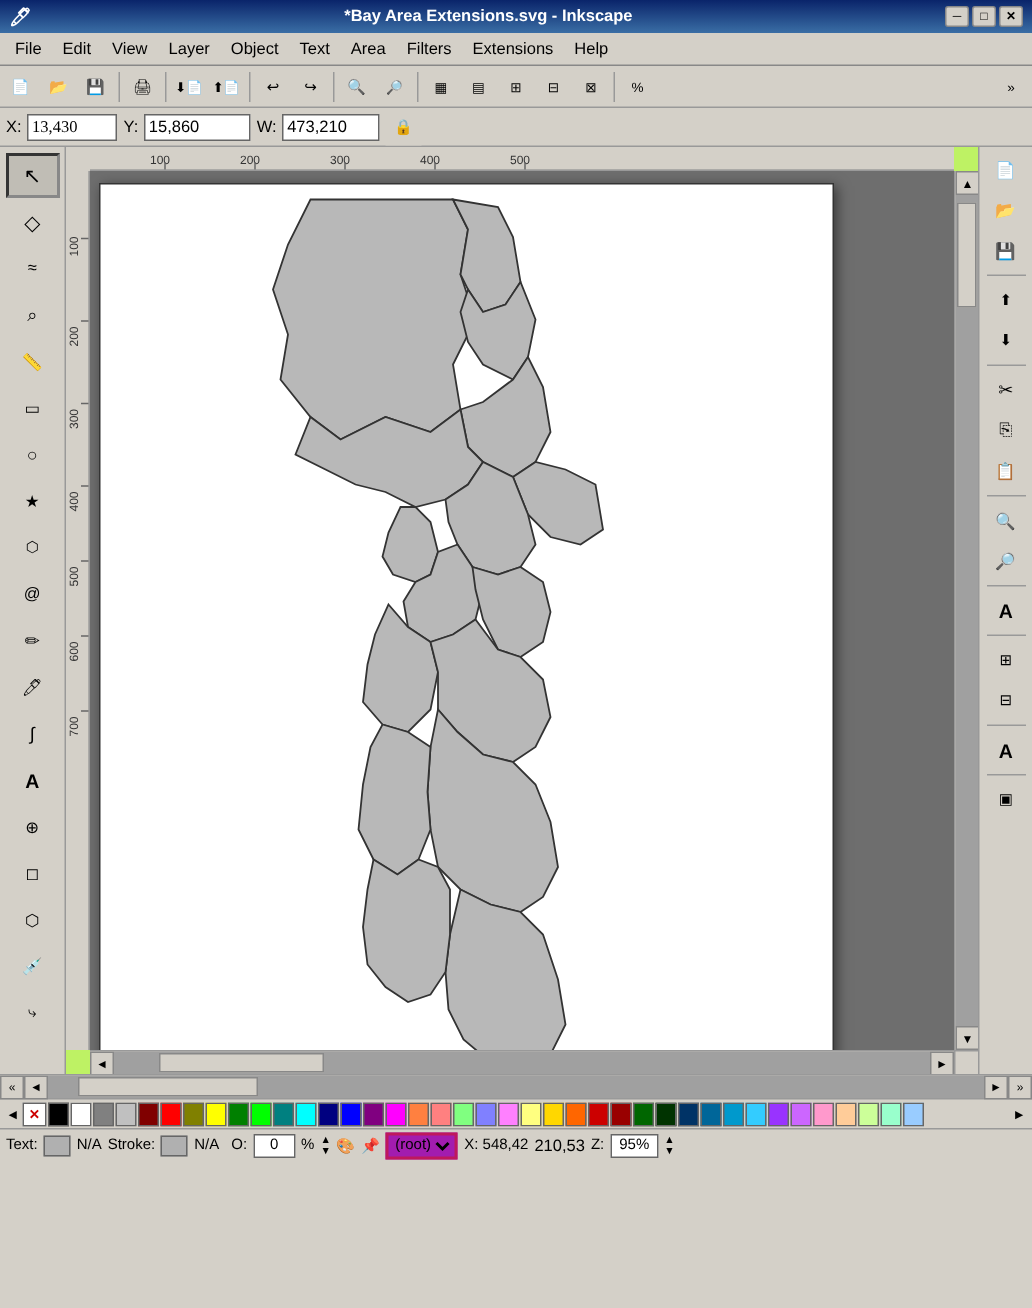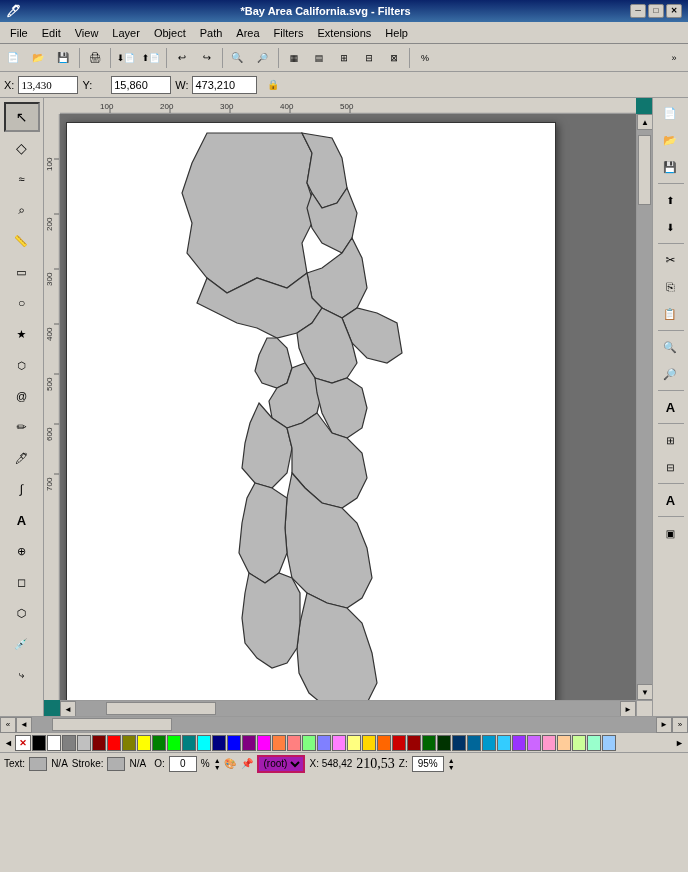--- a/index.html
+++ b/index.html
@@ -223,35 +223,35 @@
       border-top: 1px solid #999;
       display: flex;
       align-items: center;
     }
   </style>
 </head>
 <body>
 
 <div id="title-bar">
   <span style="font-size:12px;">🖊</span>
-  <span class="title-text">*Bay Area California.svg - Filters</span>
+  <span class="title-text">*Bay Area Extensions.svg - Inkscape</span>
   <div class="win-controls">
     <div class="win-btn">─</div>
     <div class="win-btn">□</div>
     <div class="win-btn">✕</div>
   </div>
 </div>
 
 <div id="menu-bar">
   <span class="menu-item">File</span>
   <span class="menu-item">Edit</span>
   <span class="menu-item">View</span>
   <span class="menu-item">Layer</span>
   <span class="menu-item">Object</span>
-  <span class="menu-item">Path</span>
+  <span class="menu-item">Text</span>
   <span class="menu-item">Area</span>
   <span class="menu-item">Filters</span>
   <span class="menu-item">Extensions</span>
   <span class="menu-item">Help</span>
 </div>
 
 <div id="toolbar1">
   <div class="tb-btn">📄</div>
   <div class="tb-btn">📂</div>
   <div class="tb-btn">💾</div>
@@ -275,21 +275,21 @@
   <div class="tb-sep"></div>
   <div class="tb-btn" style="font-size:9px;">%</div>
   <div style="flex:1;"></div>
   <div class="tb-btn" style="font-size:9px;">»</div>
 </div>
 
 <div id="toolbar2">
   <span class="coord-label">X:</span>
   <input class="coord-input" value="13,430" style="width: 60px; font-family: Liberation Serif, serif;">
   <span class="coord-label">Y:</span>
-  <input class="coord-input" value="15,860" style="width: 60px; margin-left: 15px;">
+  <input class="coord-input" value="15,860" style="width: 71px;">
   <span class="coord-label">W:</span>
   <input class="coord-input" value="473,210" style="width: 65px;">
   <div class="tb-btn" style="font-size:10px;">🔒</div>
   <div style="flex:1;"></div>
 </div>
 
 <div id="main-area" style="height: 618px; display:flex;">
 
   <div id="left-toolbar">
     <div class="lt-btn active" title="Selector">↖</div>
@@ -306,21 +306,21 @@
     <div class="lt-btn" title="Pen" style="font-size:11px;">🖊</div>
     <div class="lt-btn" title="Calligraphy" style="font-size:12px;">∫</div>
     <div class="lt-btn" title="Text" style="font-size:13px; font-weight:bold;">A</div>
     <div class="lt-btn" title="Spray" style="font-size:11px;">⊕</div>
     <div class="lt-btn" title="Eraser" style="font-size:11px;">◻</div>
     <div class="lt-btn" title="Paint Bucket" style="font-size:11px;">⬡</div>
     <div class="lt-btn" title="Eyedropper" style="font-size:11px;">💉</div>
     <div class="lt-btn" title="Connector" style="font-size:10px;">⤷</div>
   </div>
 
-  <div id="canvas-area" style="position:relative; flex:1; background:#0f766e; overflow:hidden;text-decoration:underline;">
+  <div id="canvas-area" style="position:relative; flex:1; background:#bef264; overflow:hidden;text-decoration:underline;">
 
     <div id="canvas-corner"></div>
 
     <div id="ruler-h" style="position:absolute;top:0;left:16px;right:16px;height:16px;background:#d4d0c8;border-bottom:1px solid #999;font-size:8px;overflow:hidden;">
       <svg width="100%" height="16">
         <line x1="0" y1="15" x2="2000" y2="15" stroke="#999" stroke-width="0.5"></line>
         <text x="40" y="11" font-size="8" fill="#333">100</text>
         <line x1="50" y1="10" x2="50" y2="16" stroke="#666" stroke-width="1"></line>
         <text x="100" y="11" font-size="8" fill="#333">200</text>
         <line x1="110" y1="10" x2="110" y2="16" stroke="#666" stroke-width="1"></line>
@@ -517,21 +517,21 @@
 
   <div style="font-size:10px;cursor:pointer;">🎨</div>
   <div style="font-size:10px;cursor:pointer;">📌</div>
 
   <select style="height:18px;font-size:10px;background:#a21caf;border:2px solid #be185d;">
     <option>(root)</option>
   </select>
 
 
   <span style="font-size:10px;">X: 548,42</span>
-  <span style="font-size:14px;font-family:Liberation Serif, serif;">210,53</span>
+  <span style="font-size:11px;">210,53</span>
 
   <span style="font-size:10px;">Z:</span>
   <input type="text" style="width: 32px; height: 16px; border: 1px solid rgb(102, 102, 102); font-size: 10px; text-align: center;" value="95%">
   <div style="display:flex;flex-direction:column;cursor:pointer;font-size:7px;">
     <span>▲</span>
       <span>▼</span>
   </div>
 </div>
 
 </body></html>

